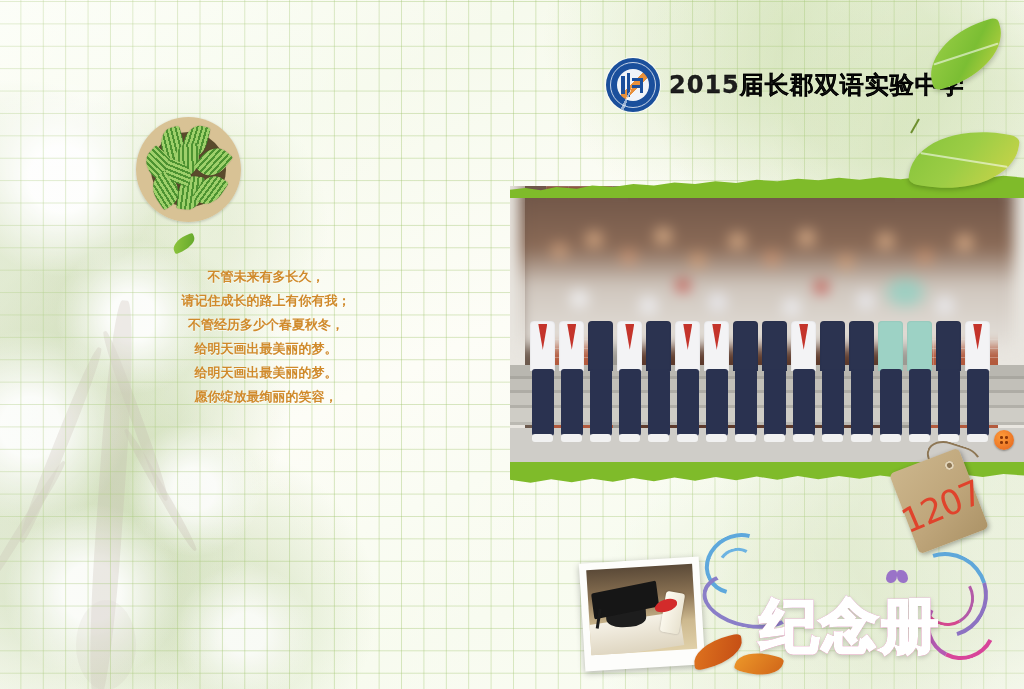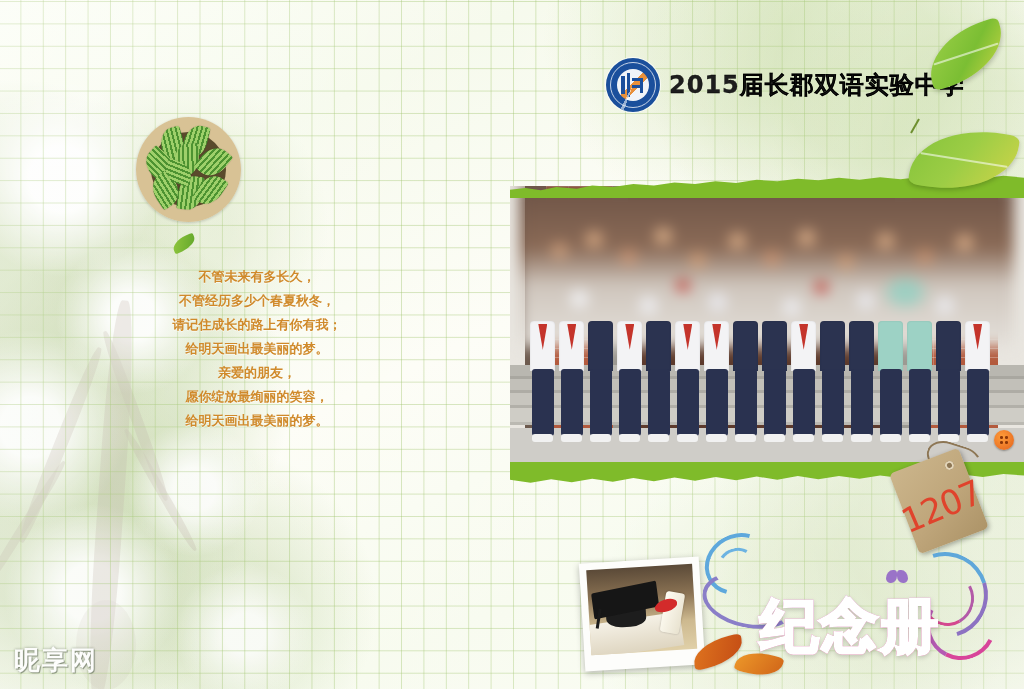--- a/index.html
+++ b/index.html
@@ -122,21 +122,21 @@
   
   .mini-leaf {
     position:absolute; left:172px; top:237px; width:24px; height:13px;
     border-radius:70% 12% 70% 12%;
     background:linear-gradient(120deg,#93c83f,#5fa52a);
     transform:rotate(-24deg);
   }
 
   
   .poem {
-    position:absolute; left:137px; top:265px; width:240px;
+    position:absolute; left:146px; top:265px; width:240px;
     text-align:center;
   }
   .poem p {
     font-family:"DejaVu Sans","Liberation Sans",sans-serif;
     font-size:13px; font-weight:700;
     color:#d08a2b;
     line-height:24px;
     white-space:nowrap;
     text-shadow:0 1px 0 rgba(255,255,255,.55);
   }
@@ -483,26 +483,25 @@
     <div class="lf" style="left:16%;top:54%;width:24%;height:30%;transform:rotate(-34deg);"></div>
     <div class="lf" style="left:40%;top:56%;width:24%;height:32%;transform:rotate(6deg);"></div>
     <div class="lf" style="left:60%;top:54%;width:22%;height:30%;transform:rotate(34deg);"></div>
     <div class="lf" style="left:30%;top:40%;width:20%;height:26%;transform:rotate(-70deg);"></div>
   </div>
 
   <div class="mini-leaf"></div>
 
   <div class="poem">
     <p>不管未来有多长久，</p>
+    <p>请记住成长的路上有你有我；</p>
     <p>不管经历多少个春夏秋冬，</p>
-    <p>请记住成长的路上有你有我；</p>
     <p>给明天画出最美丽的梦。</p>
-    <p>亲爱的朋友，</p>
+    <p>给明天画出最美丽的梦。</p>
     <p>愿你绽放最绚丽的笑容，</p>
-    <p>给明天画出最美丽的梦。</p>
   </div>
 
   <div class="photo-block">
     <div class="photo-inner">
       <div class="brick" style="left:7%;top:0;width:13%;height:62%;"></div>
       <div class="brick" style="left:78%;top:0;width:17%;height:62%;"></div>
       <div class="crowd"></div>
       <div class="row-students">
         <div class="stu" style="left:1%;">
             <div class="torso"></div>
@@ -641,16 +640,15 @@
     <span class="swirl sw5"></span>
     <span class="swirl sw6"></span>
     <span class="butterfly">
         <i></i>
         <i class="r"></i>
       </span>
     <div class="title-line title-line-2">纪念册</div>
   </div>
 
   <div class="wm-left">
-    <span class="wm-logo">昵享网</span>
   </div>
 
 </div>
 
 </body></html>

